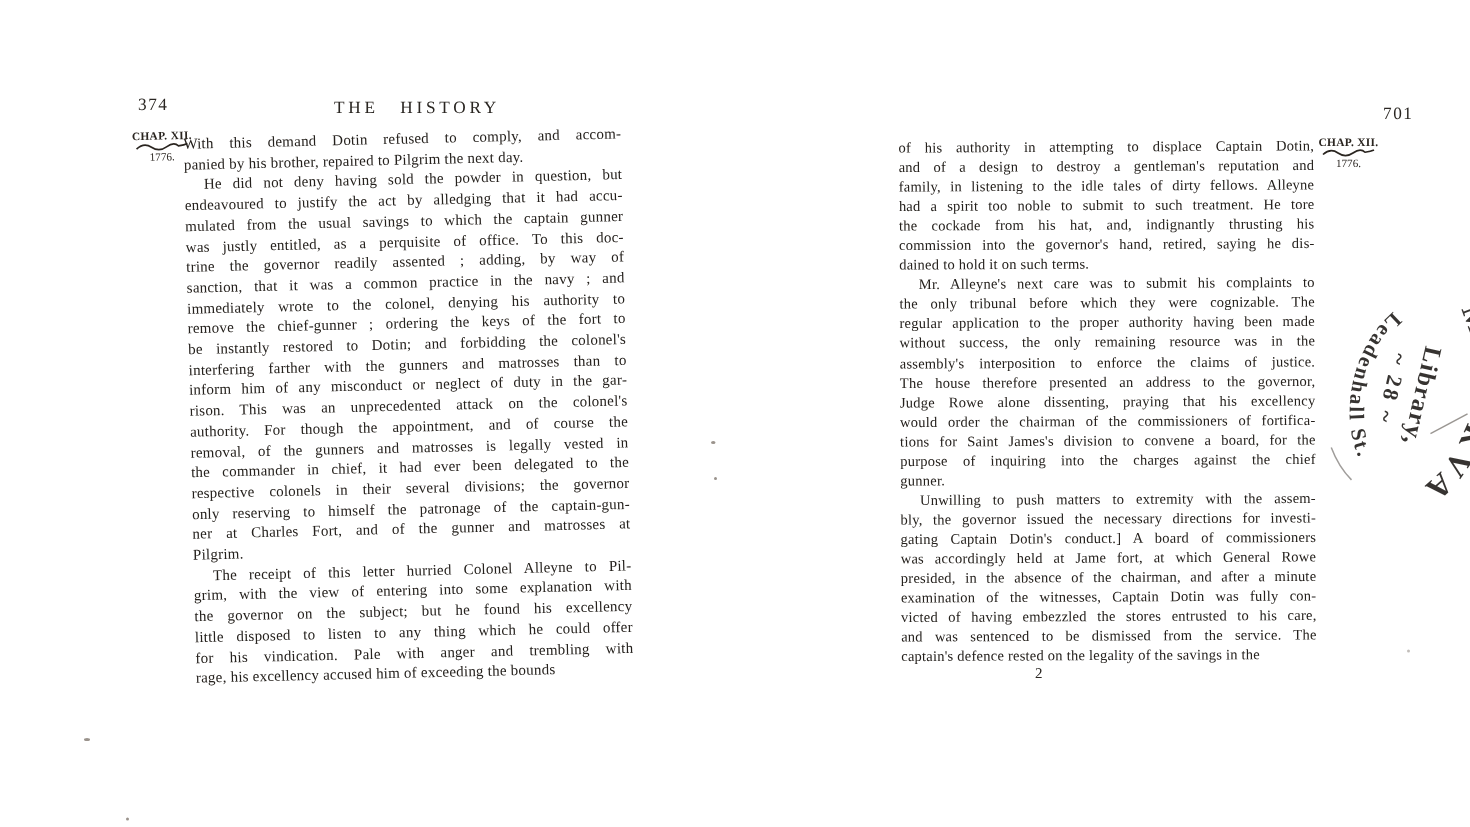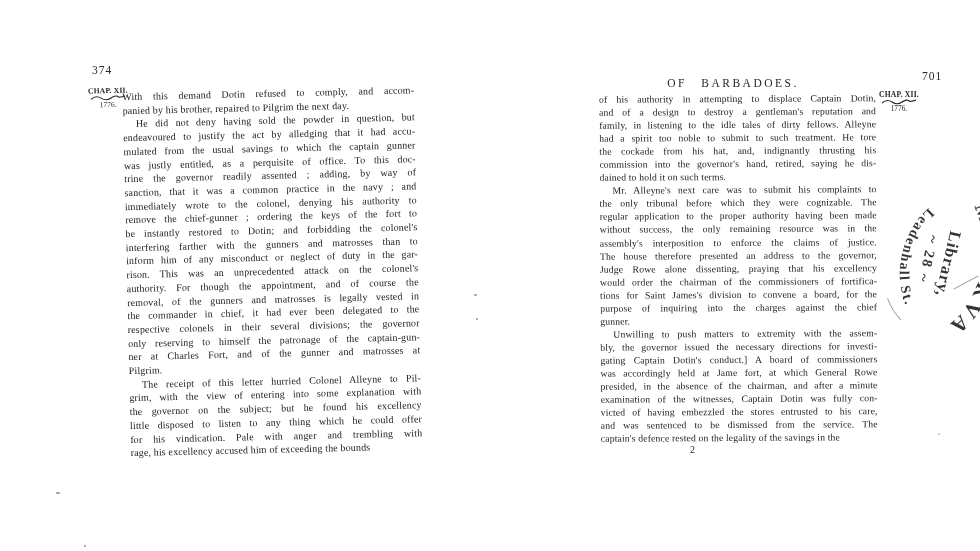--- a/index.html
+++ b/index.html
@@ -60,20 +60,21 @@
   #speck-4{left:476px;top:318px;width:2px;height:2px;}
   #speck-5{left:938px;top:433px;width:2px;height:2px;opacity:.6;}
   #stray-line{position:absolute;left:952px;top:282px;width:28px;height:1px;background:#6f6a64;
     transform:rotate(-28deg);opacity:.7;}
 </style>
 </head>
 <body>
 
 <div class="page" id="left-page">
   <div class="pagenum" id="left-pagenum">374</div>
+  <div class="running-header" id="left-header">THE HISTORY</div>
 
   <div class="margin-note" id="left-margin-note">
     <div class="margin-chap">CHAP. XII.</div>
     <svg class="margin-swash" width="38" height="7" viewBox="0 0 38 7">
       <path d="M2,5 Q7,0.5 12,4 T22,4 T30,3.5 Q34,3 36,2" fill="none" stroke="#2a2520" stroke-width="1.1"></path>
     </svg>
     <div class="margin-year">1776.</div>
   </div>
 
   <div class="body-text" id="left-body">
@@ -102,21 +103,20 @@
       <div class="tline">grim, with the view of entering into some explanation with</div>
       <div class="tline">the governor on the subject; but he found his excellency</div>
       <div class="tline">little disposed to listen to any thing which he could offer</div>
       <div class="tline">for his vindication.  Pale with anger and trembling with</div>
       <div class="tline plast">rage, his excellency accused him of exceeding the bounds</div>
     </div>
 </div>
 
 <div class="page" id="right-page">
   <div class="pagenum" id="right-pagenum">701</div>
-  <div class="running-header" id="right-header">OF BARBADOES.</div>
 
   <div class="margin-note" id="right-margin-note">
     <div class="margin-chap">CHAP. XII.</div>
     <svg class="margin-swash" width="38" height="7" viewBox="0 0 38 7">
       <path d="M2,5 Q7,0.5 12,4 T22,4 T30,3.5 Q34,3 36,2" fill="none" stroke="#2a2520" stroke-width="1.1"></path>
     </svg>
     <div class="margin-year">1776.</div>
   </div>
 
   <div class="body-text" id="right-body">

